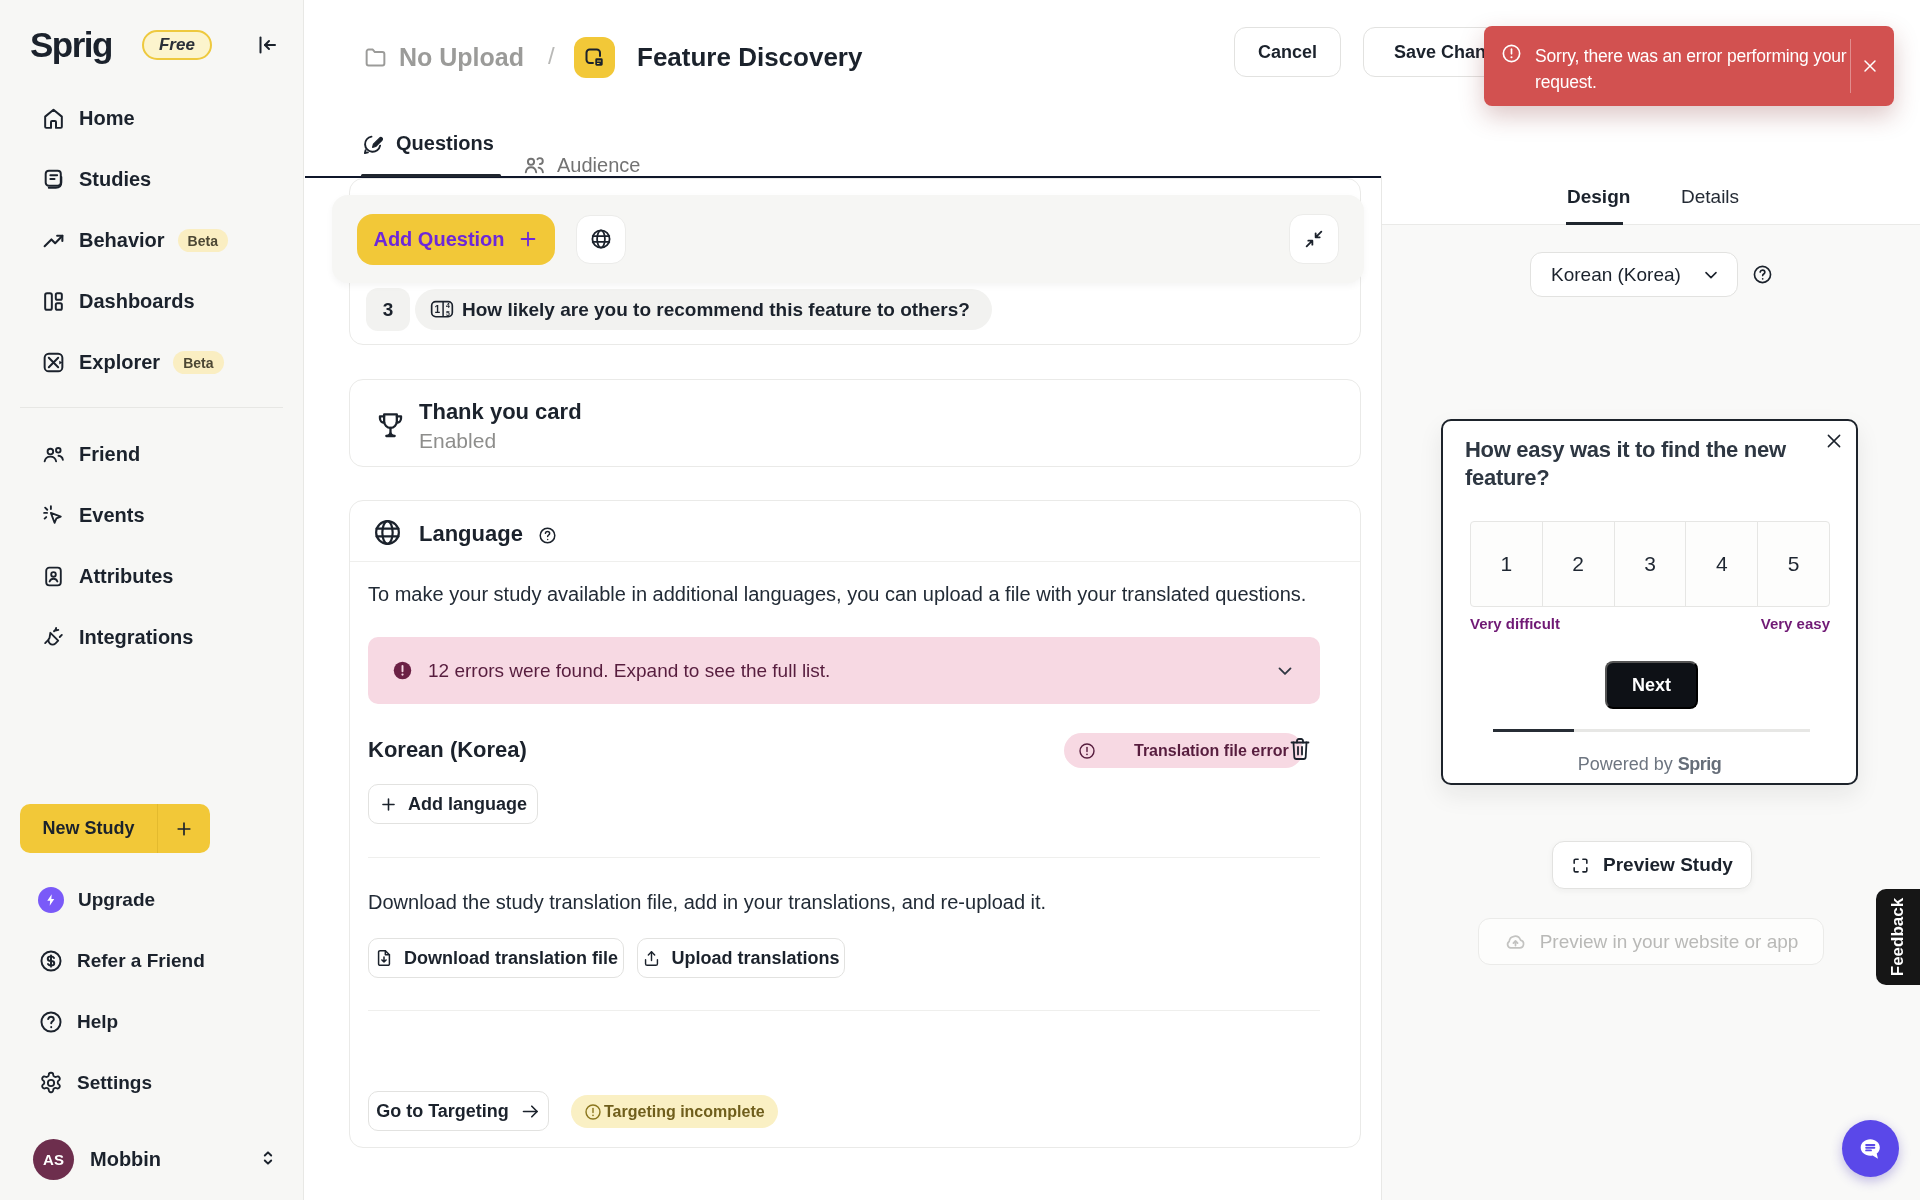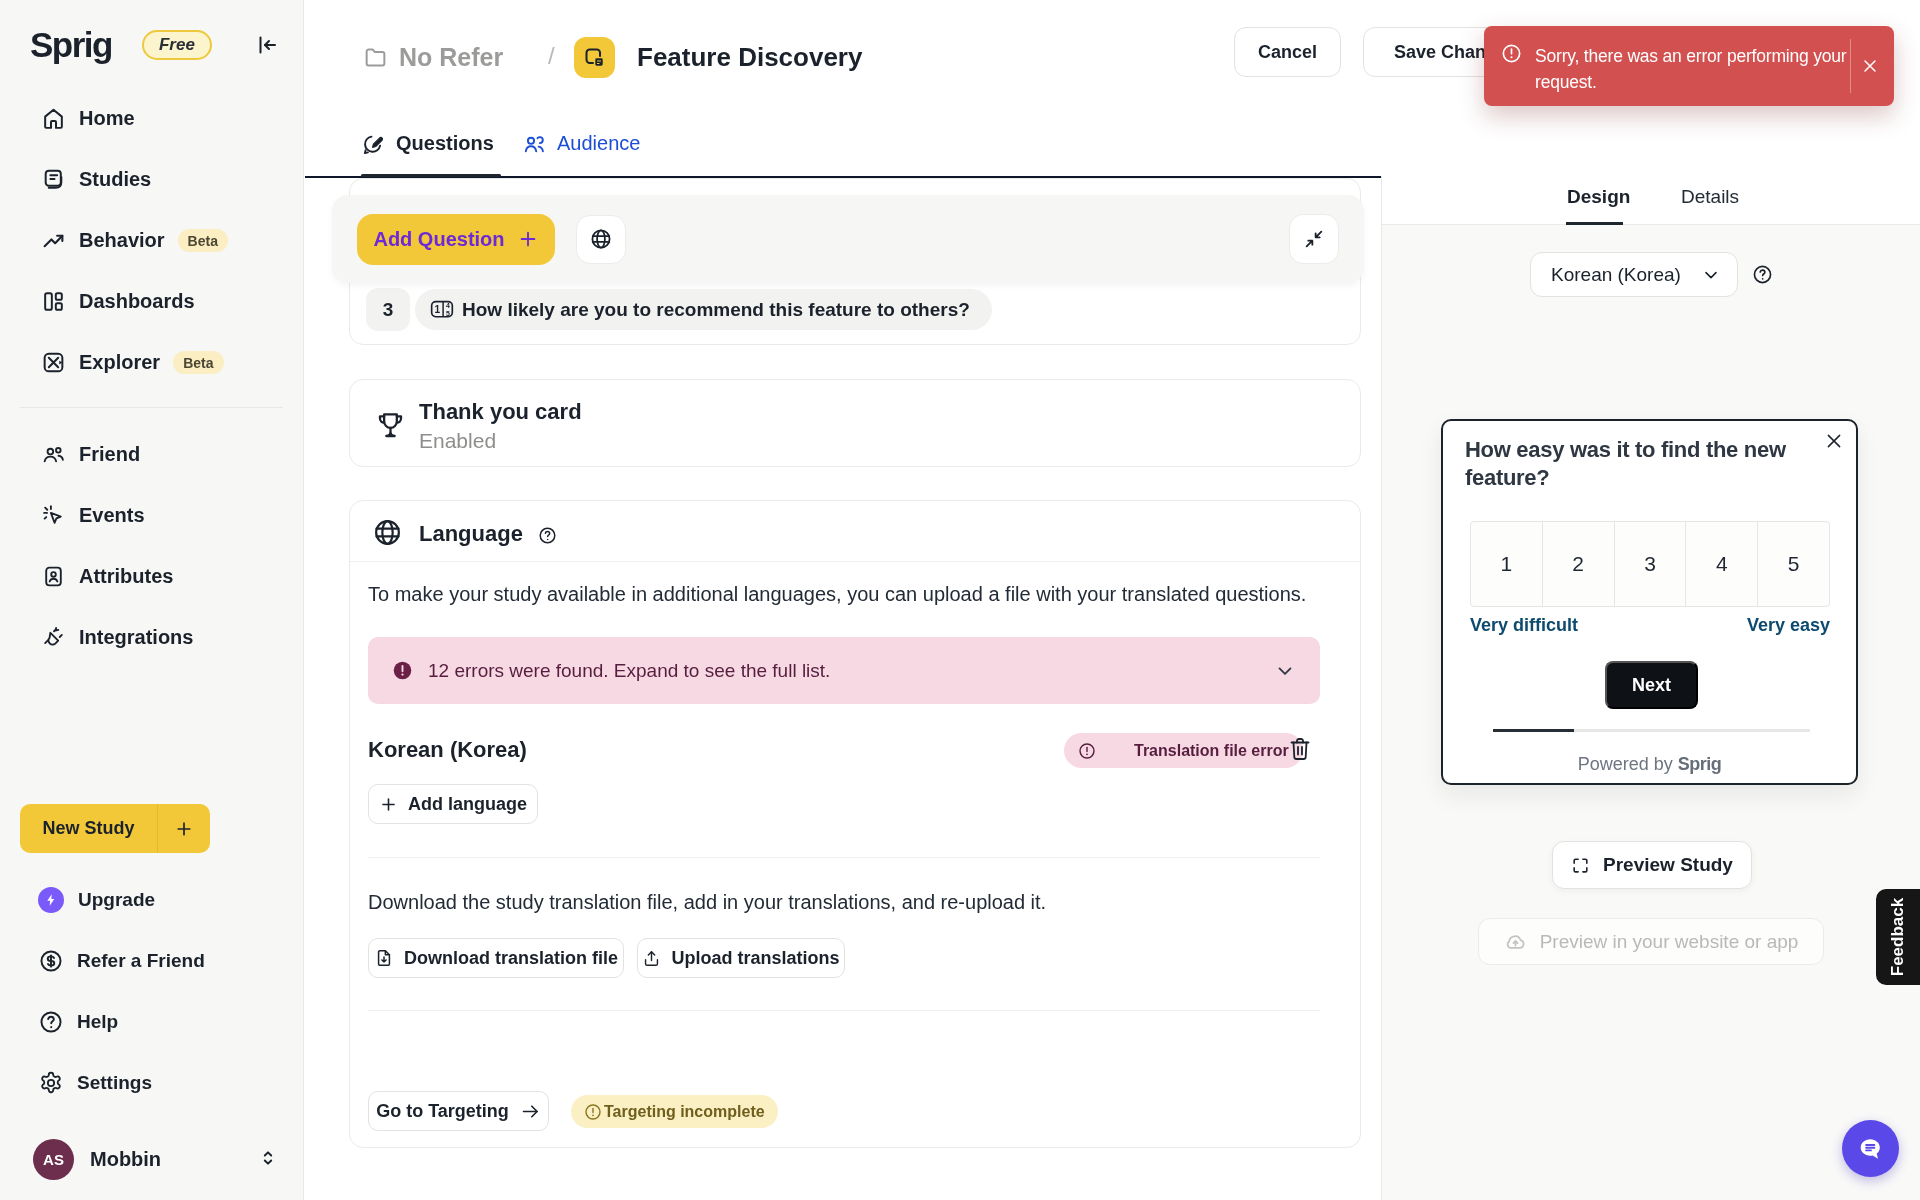--- a/index.html
+++ b/index.html
@@ -49,21 +49,21 @@
   .btn { display:flex; align-items:center; justify-content:center; background:#fff; border:1px solid #e2e2e0; border-radius:12px; font-size:18px; font-weight:bold; color:#1b222c; cursor:pointer; }
   .cancel-btn { position:absolute; left:929px; top:27px; width:107px; height:50px; }
   .save-btn { position:absolute; left:1058px; top:27px; width:185px; height:50px; }
 
   .tabbar { position:absolute; left:0; top:110px; width:100%; height:68px; border-bottom:2px solid #0f172a; }
   .tab { position:absolute; top:0; height:67px; display:flex; align-items:center; cursor:pointer; }
   .tab .ic { width:24px; height:24px; }
   .tab .t-lbl { margin-left:11px; font-size:20px; }
   .tab-questions { left:56px; }
   .tab-questions .t-lbl { font-weight:bold; }
-  .tab-audience { left:217px; color:#1d4ed8; }
+  .tab-audience { left:217px; color:#737373;align-items:flex-end; }
   .tab-audience .t-lbl { font-weight:normal; }
   .tab-underline { position:absolute; left:56px; top:64px; width:140px; height:3px; background:#20262e; border-radius:2px; }
 
   .content { position:absolute; left:0; top:178px; width:100%; height:1022px; }
   .q-card { position:absolute; left:44px; top:0; width:1012px; height:167px; background:#fff; border:1px solid #eaeae8; border-radius:14px; }
   .toolbar { position:absolute; left:27px; top:17px; width:1032px; height:88px; background:#f6f6f4; border-radius:16px; box-shadow:0 3px 7px rgba(30,30,30,.045); display:flex; align-items:center; padding:0 25px; z-index:2; }
   .add-q-btn { width:198px; height:51px; background:#f2c838; border:none; border-radius:16px; display:flex; align-items:center; justify-content:center; font-size:20px; font-weight:bold; color:#6d28d9; cursor:pointer; }
   .add-q-btn .ic { width:22px; height:22px; margin-left:12px; }
   .tool-globe-btn { width:50px; height:49px; margin-left:21px; background:#fff; border:1px solid #ececea; border-radius:14px; display:flex; align-items:center; justify-content:center; cursor:pointer; }
   .tool-globe-btn svg { width:24px; height:24px; }
@@ -125,21 +125,21 @@
   .lang-select .ic { margin-left:auto; width:20px; height:20px; color:#1b222c; }
   .rp-help { position:absolute; left:370px; top:88px; width:21px; height:21px; color:#1b222c; }
 
   .survey-card { position:absolute; left:59px; top:243px; width:417px; height:366px; background:#fff; border:2px solid #1d232b; border-radius:10px; box-shadow:0 10px 24px rgba(20,20,30,.08); }
   .sv-close { position:absolute; right:13px; top:11px; width:18px; height:18px; color:#1b222c; cursor:pointer; }
   .sv-question { position:absolute; left:22px; top:15px; width:330px; letter-spacing:-0.3px; font-size:22px; line-height:28px; font-weight:bold; color:#2e3742; }
   .sv-scale { position:absolute; left:27px; top:100px; width:360px; height:86px; display:flex; border-radius:5px; }
   .sv-cell { flex:1; background:#fdfdfc; border:1px solid #e6e6e4; margin-left:-1px; display:flex; align-items:center; justify-content:center; font-size:21px; color:#1f2732; cursor:pointer; }
   .sv-cell:first-child { margin-left:0; border-radius:4px 0 0 4px; }
   .sv-cell:last-child { border-radius:0 4px 4px 0; }
-  .sv-labels { position:absolute; left:27px; top:194px; width:360px; display:flex; justify-content:space-between; font-size:18px; font-weight:bold; color:#0c4a6e; }
+  .sv-labels { position:absolute; left:27px; top:194px; width:360px; display:flex; justify-content:space-between; font-size:15px; font-weight:bold; color:#701a75; }
   .sv-next { position:absolute; left:162px; top:240px; width:93px; height:48px; background:#0e1116; border-radius:8px; color:#fff; font-size:18px; font-weight:bold; display:flex; align-items:center; justify-content:center; cursor:pointer; }
   .sv-progress { position:absolute; left:50px; top:308px; width:317px; height:3px; background:#e7e7e5; }
   .sv-progress-fill { width:81px; height:3px; background:#272d35; }
   .sv-powered { position:absolute; left:0; right:0; top:333px; text-align:center; font-size:18px; color:#6d7580; }
   .sv-powered .brand { font-weight:bold; letter-spacing:-0.5px; color:#666e79; }
 
   .preview-btn { position:absolute; left:170px; top:665px; width:200px; height:48px; border-radius:12px; font-size:19px; box-shadow:0 2px 6px rgba(30,30,30,.05); }
   .preview-btn .ic { width:19px; height:19px; margin-right:13px; }
   .preview-web-btn { position:absolute; left:96px; top:742px; width:346px; height:47px; background:#fdfdfc; border:1px solid #ebebe9; border-radius:12px; display:flex; align-items:center; justify-content:center; font-size:19px; color:#b9b9b7; cursor:default; }
   .preview-web-btn .ic { width:23px; height:23px; margin-right:13px; color:#c3c3c1; }
@@ -331,21 +331,21 @@
     </div>
   </aside>
 
   <main class="main">
     <div class="crumb-row">
       <span class="crumb-folder-ic">
           <svg viewBox="0 0 24 24" fill="none" stroke="currentColor" stroke-width="1.9" stroke-linecap="round" stroke-linejoin="round">
             <path d="M3.5 6.3a1.9 1.9 0 0 1 1.9-1.9h4l2 2.4h7.2a1.9 1.9 0 0 1 1.9 1.9v9a1.9 1.9 0 0 1-1.9 1.9H5.4a1.9 1.9 0 0 1-1.9-1.9z"></path>
           </svg>
         </span>
-      <span class="crumb-label">No Refer</span>
+      <span class="crumb-label">No Upload</span>
       <span class="crumb-sep">/</span>
       <span class="study-icon">
           <svg viewBox="0 0 24 24" fill="none" stroke="#1b222c" stroke-width="2" stroke-linejoin="round">
             <rect x="3.5" y="3.5" width="13.5" height="13.5" rx="3.2"></rect>
             <rect x="11.5" y="11.5" width="9" height="9" rx="2.2" fill="#1b222c" stroke="#f2c838" stroke-width="1.6"></rect>
             <path d="M14 15h4M14 17.5h2.5" stroke="#f2c838" stroke-width="1.1"></path>
           </svg>
         </span>
       <span class="page-title">Feature Discovery</span>
       <button class="btn cancel-btn">Cancel</button>

